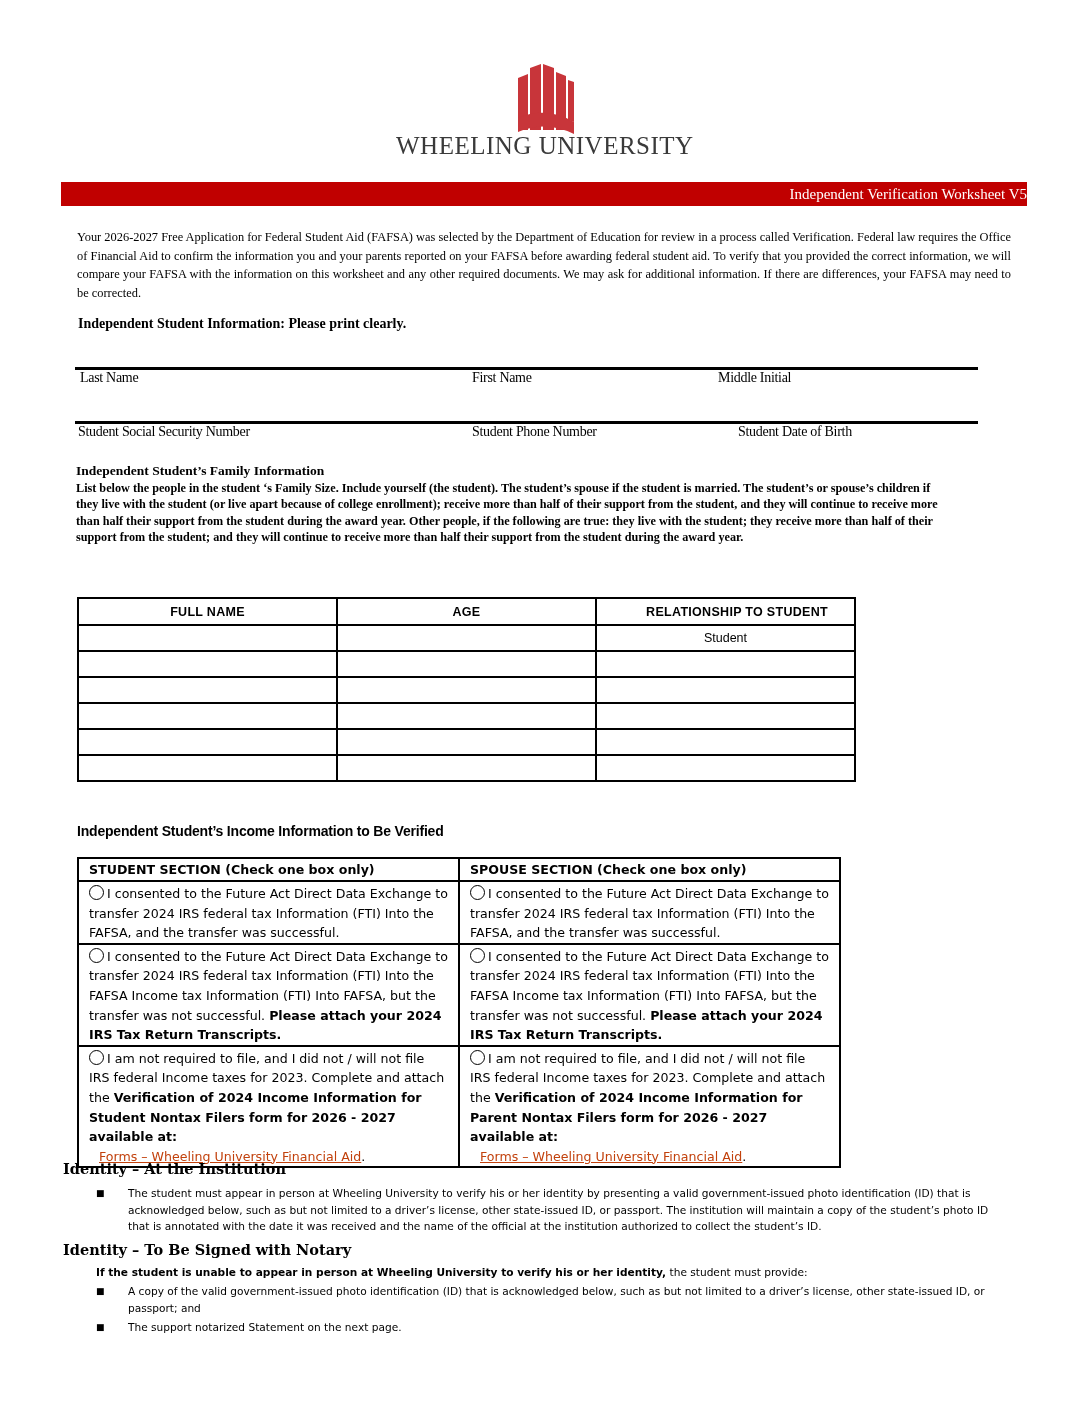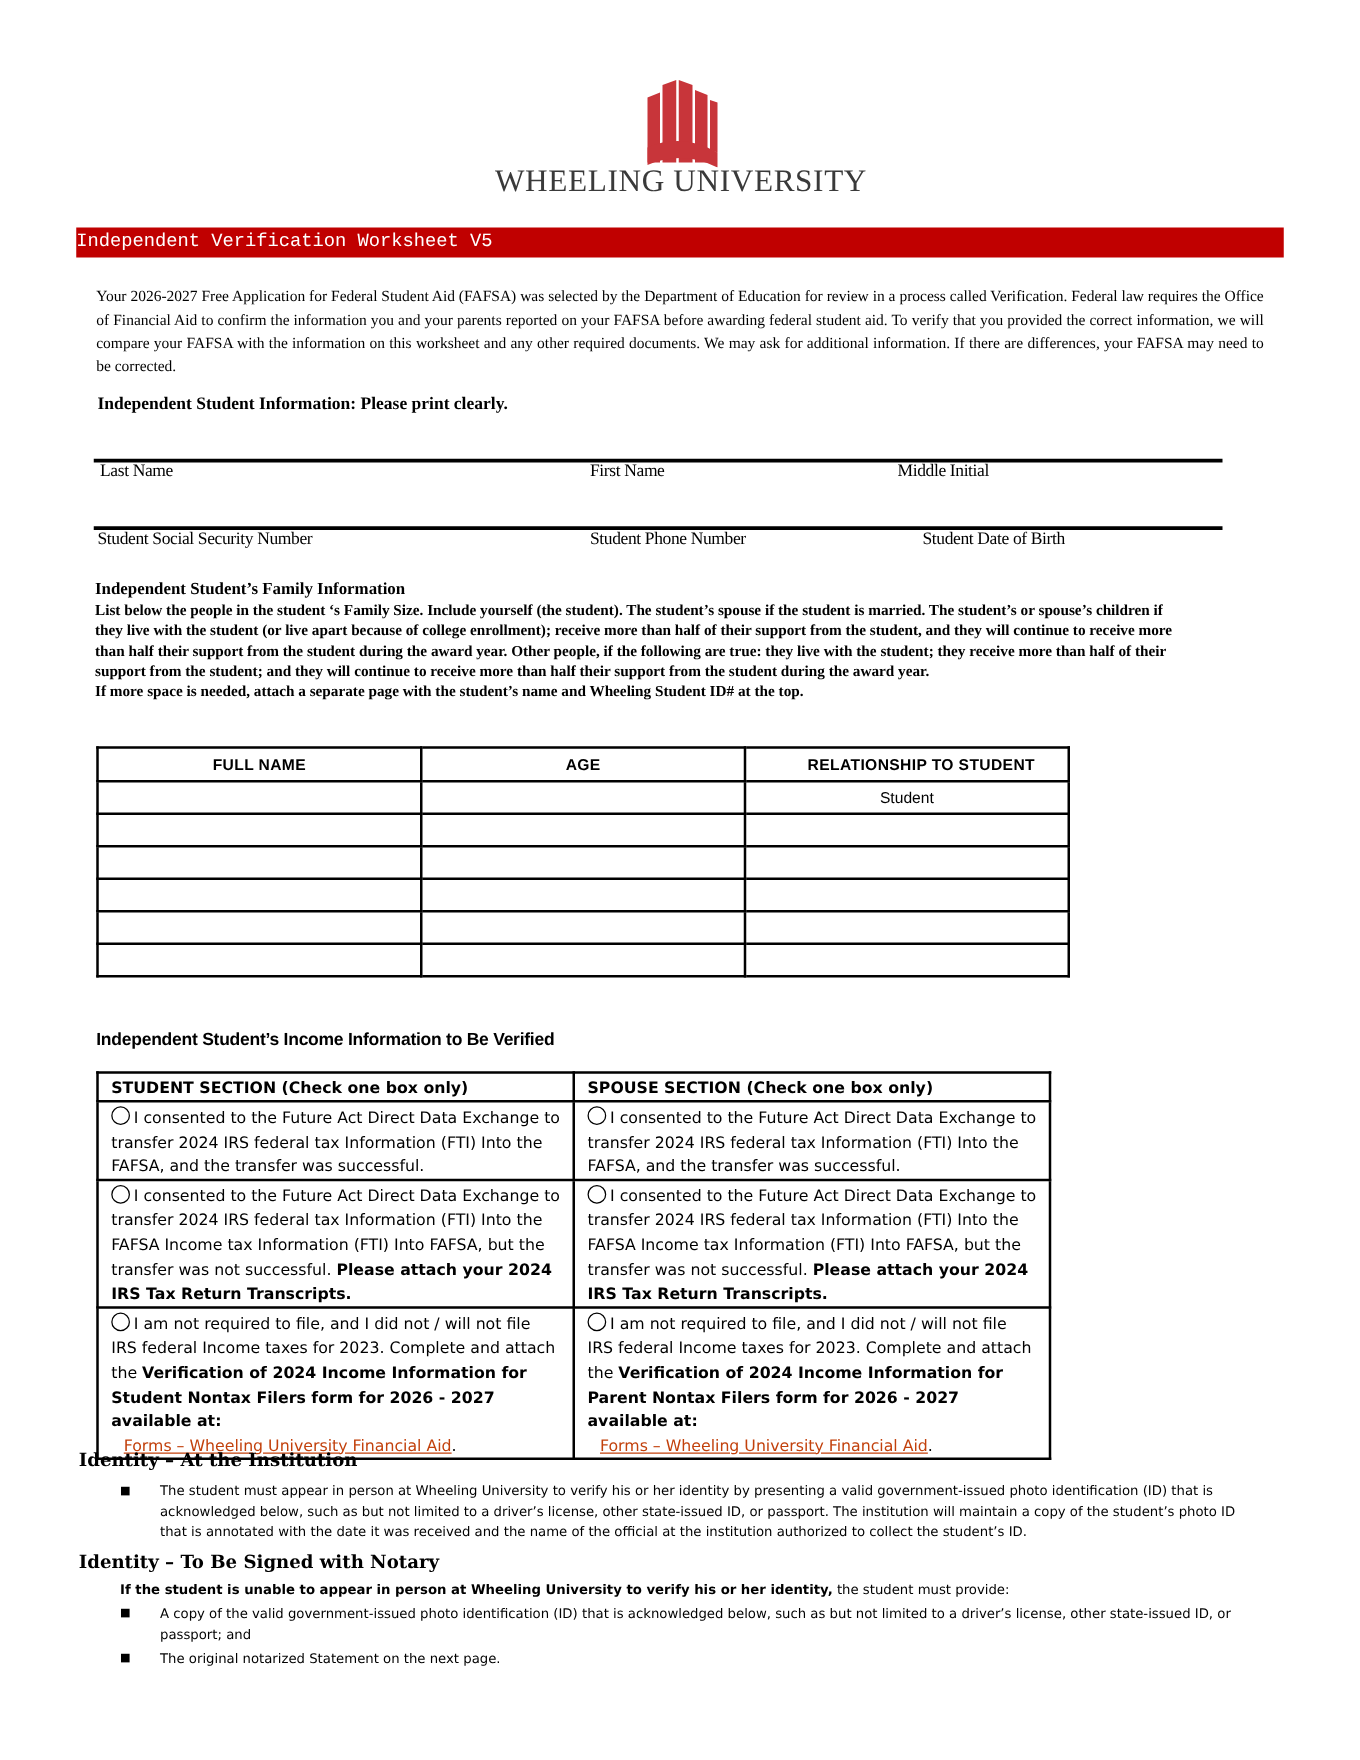--- a/index.html
+++ b/index.html
@@ -7,21 +7,21 @@
   .serif { font-family: "Liberation Serif", "DejaVu Serif", serif; }
 
   
   #logo { position: absolute; left: 396px; top: 62px; width: 296px; height: 100px; }
   #logo .mark { position: absolute; left: 120px; top: 0; width: 60px; height: 72px; }
   #logo .wordmark { position: absolute; left: 0; top: 70px; width: 296px; text-align: center;
     font-family: "Liberation Serif", serif; font-size: 25px; letter-spacing: 0.5px; color: #3a3a3a; white-space: nowrap; }
 
   
   #banner { position: absolute; left: 61px; top: 182px; width: 966px; height: 24px; background: #c00000;
-    color: #fff; text-align: left; font-family: Liberation Mono, monospace; font-size: 15px; line-height: 24px; }
+    color: #fff; text-align: right; font-family: Liberation Serif, serif; font-size: 15px; line-height: 24px; }
 
   
   #intro { position: absolute; left: 77px; top: 228px; width: 934px; font-size: 12.4px; line-height: 18.5px;
     text-align: justify; }
   #student-info-heading { position: absolute; left: 78px; top: 316px; font-size: 14px; font-weight: bold; }
 
   
   .rule { position: absolute; left: 75px; width: 903px; height: 0; border-top: 3px solid #000; }
   .field-label { position: absolute; font-size: 14px; letter-spacing: -0.3px; }
 
@@ -88,21 +88,20 @@
 <div class="field-label serif" style="left:718px; top:370px;">Middle Initial</div>
 
 <div class="rule" style="top:421px"></div>
 <div class="field-label serif" style="left:78px; top:424px;">Student Social Security Number</div>
 <div class="field-label serif" style="left:472px; top:424px;">Student Phone Number</div>
 <div class="field-label serif" style="left:718px; top:424px;margin-left:20px;">Student Date of Birth</div>
 
 <div id="family-heading" class="serif">Independent Student’s Family Information</div>
 <div id="family-text" class="serif">
   <p>List below the people in the student ‘s Family Size. Include yourself (the student). The student’s spouse if the student is  married. The student’s or spouse’s children if they live with the student (or live apart because of college enrollment); receive more than half of their support from the student, and they will continue to receive more than half their support from the student during the award year. Other people, if the following are true: they live with the student; they receive more than half of their support from the student; and they will continue to receive more than half their support from the student during the award year.</p>
-  <p>If more space is needed, attach a separate page with the student’s name and Wheeling Student ID# at the top.</p>
 </div>
 
 <table id="family-table">
   <thead>
     <tr>
       <th>FULL NAME</th>
       <th>AGE</th>
       <th class="rel">RELATIONSHIP  TO  STUDENT</th>
     </tr>
   </thead>
@@ -179,14 +178,14 @@
 
 <div class="id-heading" style="top:1160px">Identity – At the Institution</div>
 <ul class="id-bullets" style="top:1185px">
   <li><span class="bullet">■</span><span>The student must appear in person at Wheeling University to verify his or her identity by presenting a valid government-issued photo identification (ID) that is acknowledged below, such as but not limited to a driver’s license, other state-issued ID, or passport. The institution will maintain a copy of the student’s photo ID that is annotated with the date it was received and the name of the official at the institution authorized to collect the student’s ID.</span></li>
 </ul>
 
 <div class="id-heading" style="top:1241px">Identity – To Be Signed with Notary</div>
 <div id="notary-lead"><span class="b">If the student is unable to appear in person at Wheeling University to verify his or her identity,</span><span> the student must provide:</span></div>
 <ul class="id-bullets" style="top:1283px">
   <li><span class="bullet">■</span><span>A copy of the valid government-issued photo identification (ID) that is acknowledged below, such as but not limited to a driver’s license, other state-issued ID, or passport; and</span></li>
-  <li style="margin-top:3px"><span class="bullet">■</span><span>The original notarized Statement on the next page.</span></li>
+  <li style="margin-top:3px"><span class="bullet">■</span><span>The support notarized Statement on the next page.</span></li>
 </ul>
 
 </body></html>

